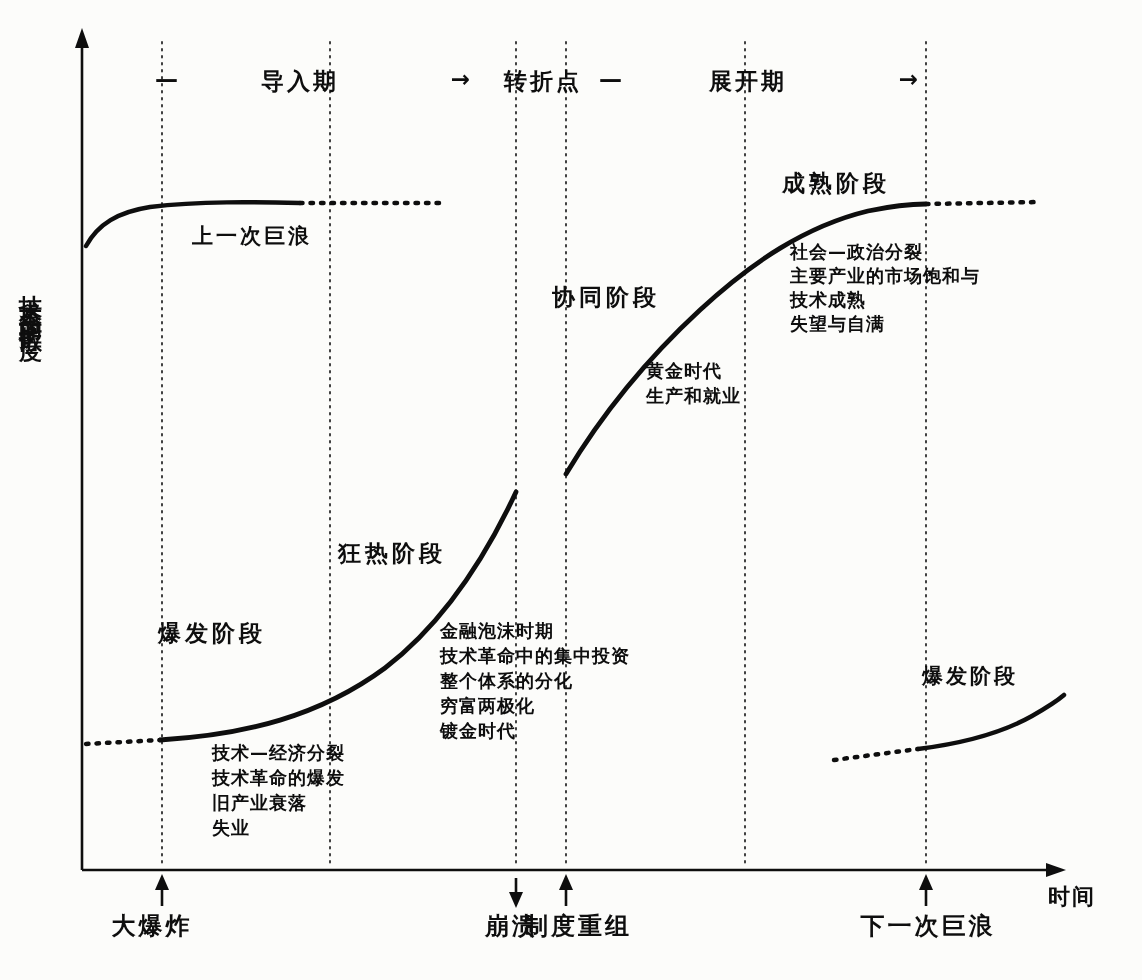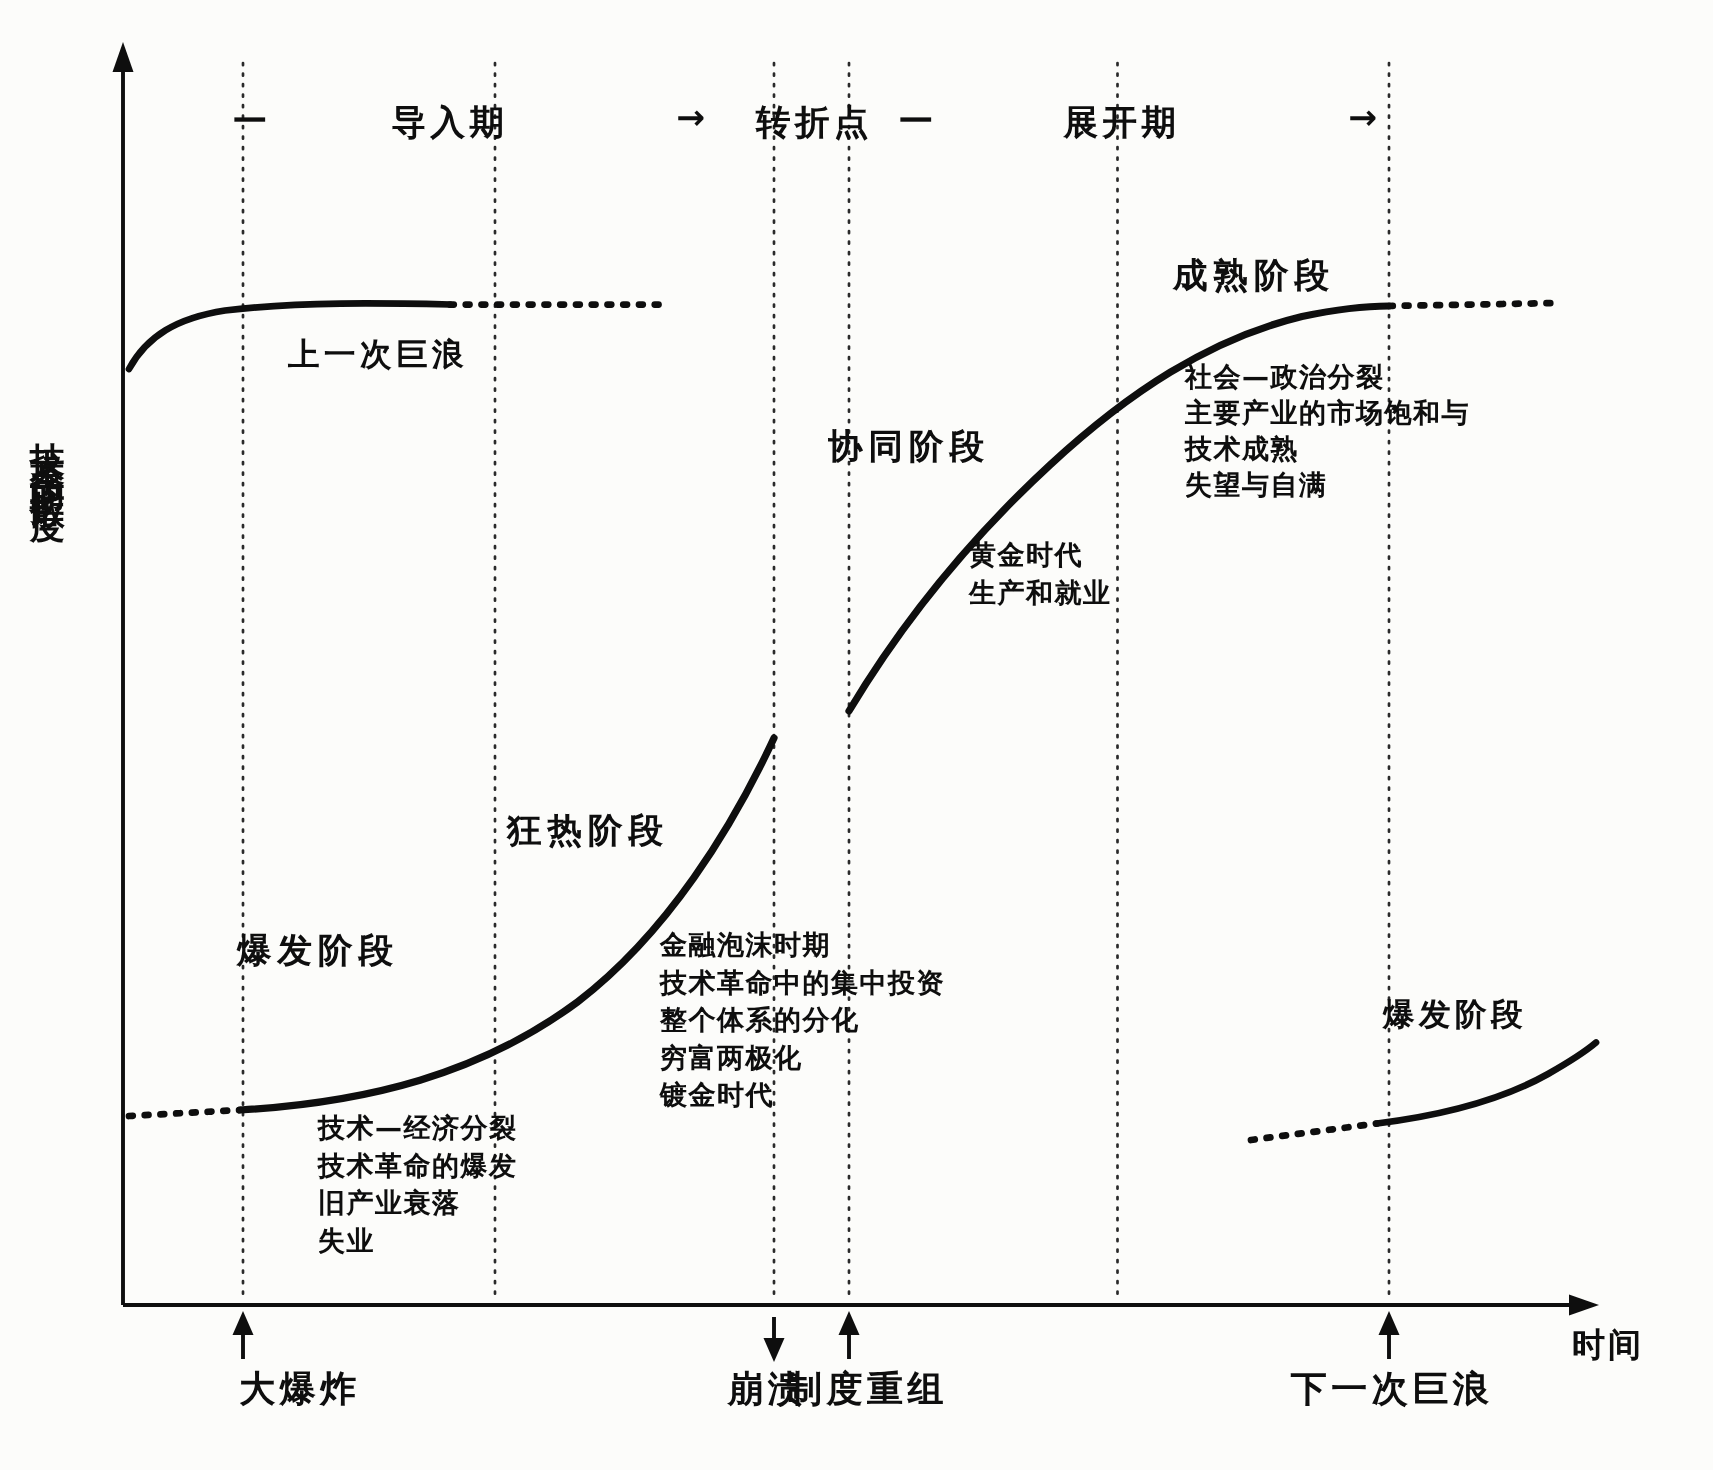--- a/index.html
+++ b/index.html
@@ -113,18 +113,18 @@
     <div>生产和就业</div>
   </div>
 
   <div class="note" style="left:790px;top:240px;line-height:24px;">
     <div>社会—政治分裂</div>
     <div>主要产业的市场饱和与</div>
     <div>技术成熟</div>
     <div>失望与自满</div>
   </div>
 
-  <div class="lbl event center" style="left:152px;margin-left:48px;">大爆炸</div>
+  <div class="lbl event center" style="left:152px;">大爆炸</div>
   <div class="lbl event center" style="left:512px;">崩溃</div>
   <div class="lbl event center" style="left:578px;">制度重组</div>
   <div class="lbl event center" style="left:928px;">下一次巨浪</div>
 
 </div>
 
 </body></html>

